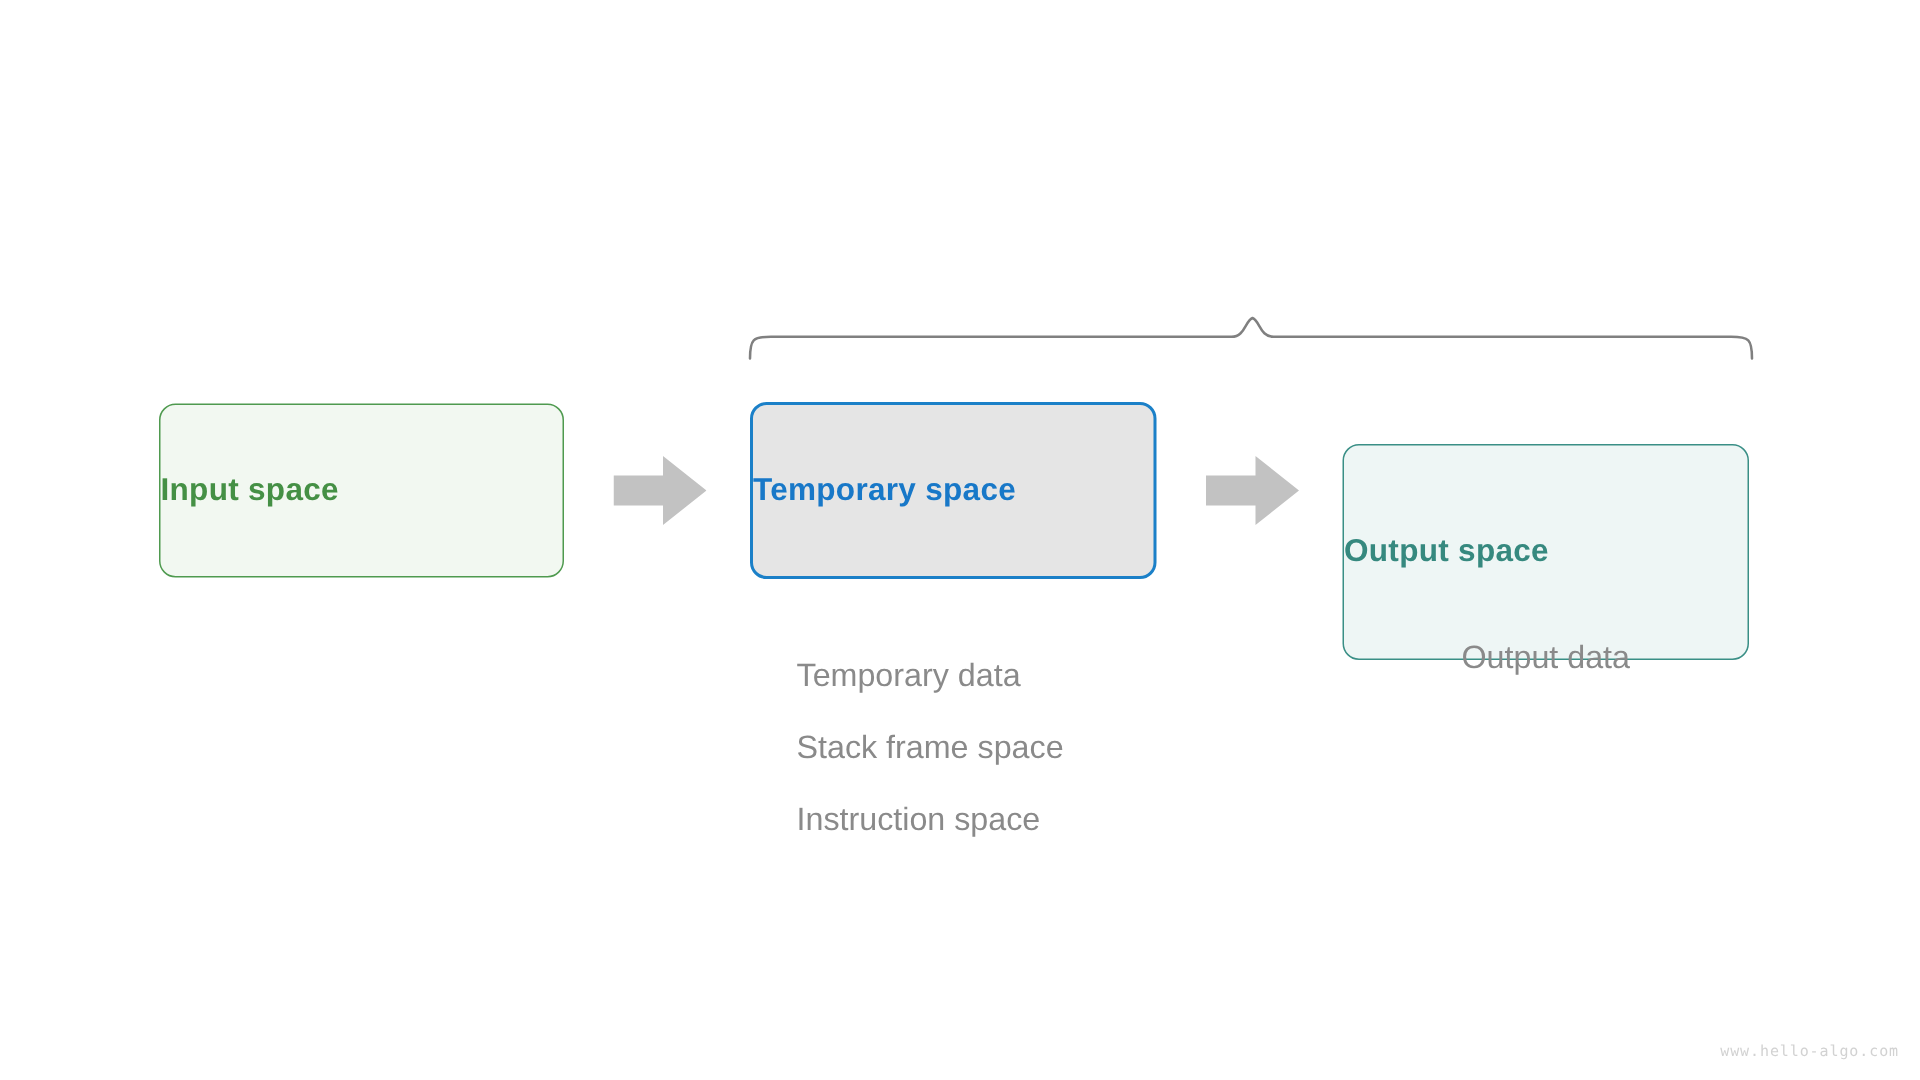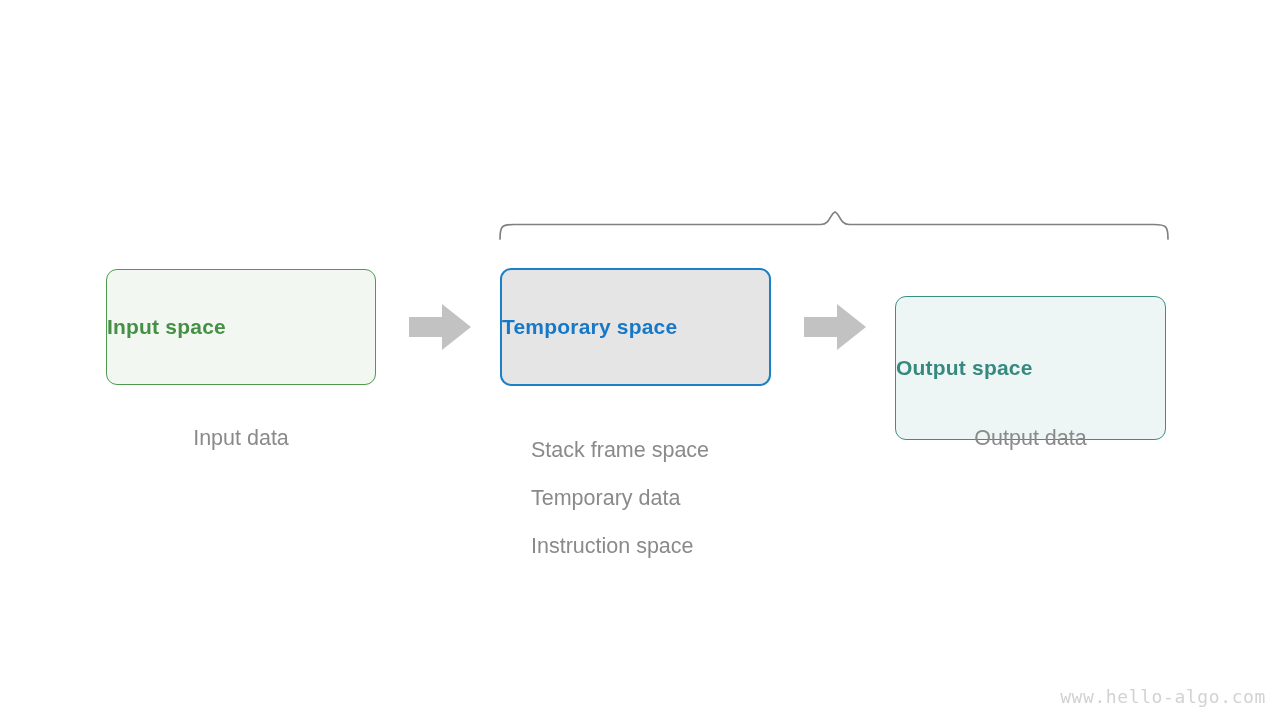--- a/index.html
+++ b/index.html
@@ -125,21 +125,21 @@
     line-height: 48px;
     white-space: nowrap;
   }
 
   
   .watermark {
     position: absolute;
     right: 14px;
     bottom: 13px;
     font-family: "DejaVu Sans Mono", "Liberation Mono", monospace;
-    font-size: 18px;
+    font-size: 10px;
     color: #d2d2d2;
     letter-spacing: 0.6px;
     white-space: nowrap;
   }
 </style>
 </head>
 <body>
 
 <div id="canvas">
 
@@ -161,25 +161,24 @@
   </div>
 
   <svg class="arrow arrow-2" viewBox="0 0 62 46">
     <polygon points="0,13 33,13 33,0 62,23 33,46 33,33 0,33" fill="#c2c2c2"></polygon>
   </svg>
 
   <div class="box box-output">
     <span>Output space</span>
   </div>
 
-  <div class="caption caption-center cap-input">Input data</div>
 
   <div class="cap-temp-list">
+    <div class="cap-line">Temporary data</div>
     <div class="cap-line">Stack frame space</div>
-    <div class="cap-line">Temporary data</div>
     <div class="cap-line">Instruction space</div>
   </div>
 
   <div class="caption caption-center cap-output">Output data</div>
 
   <div class="watermark">www.hello-algo.com</div>
 
 </div>
 
 </body></html>

